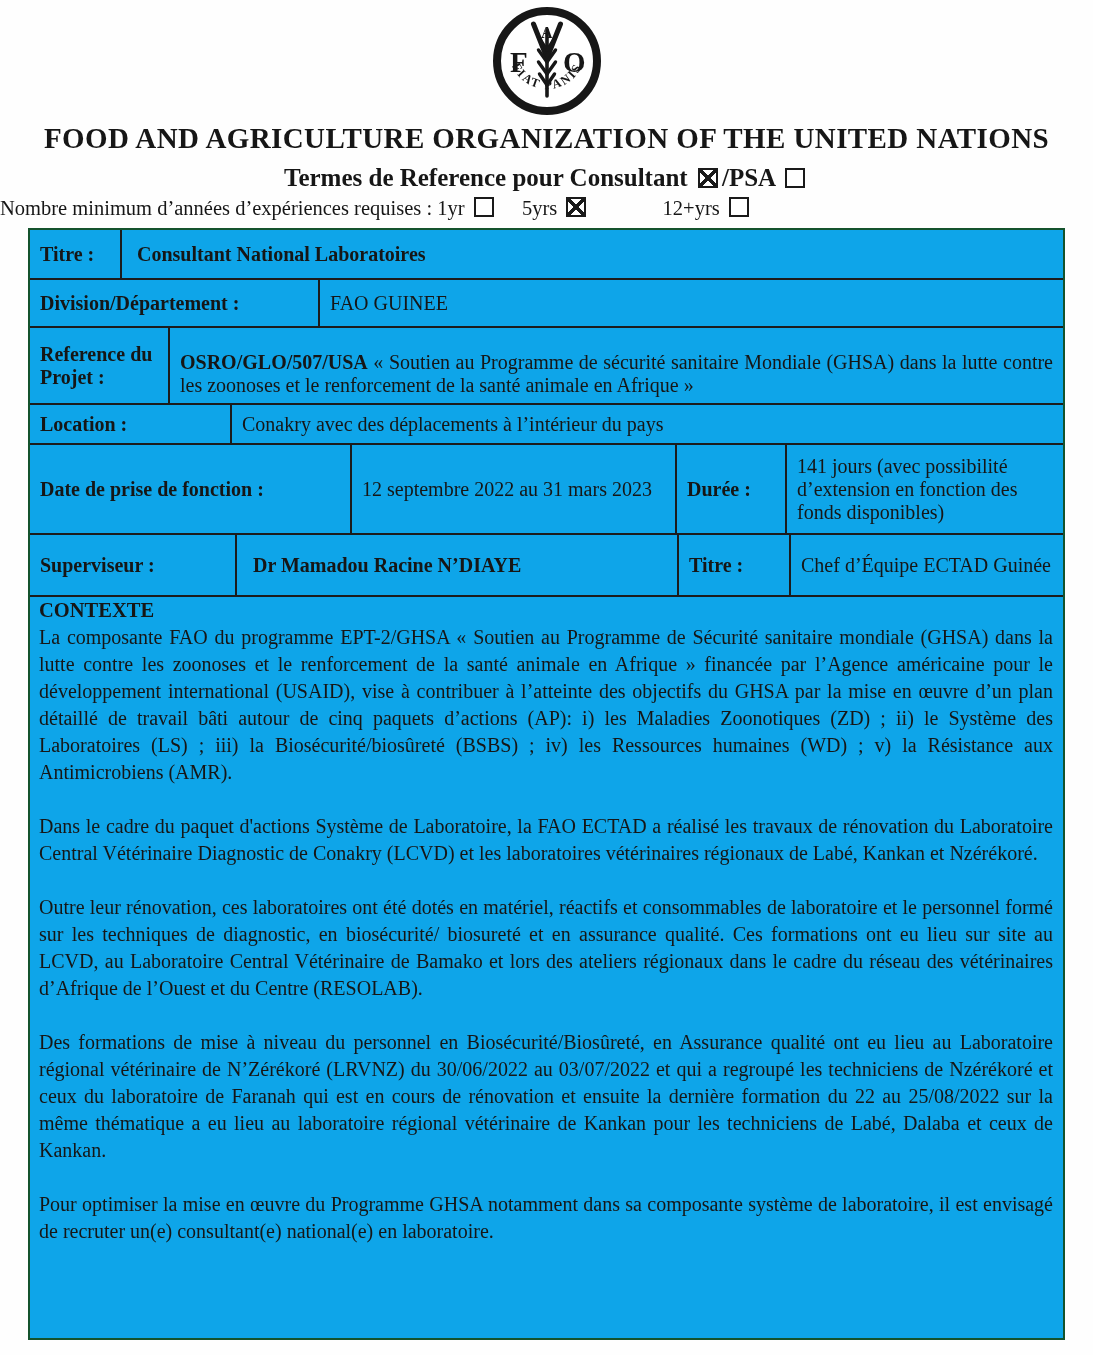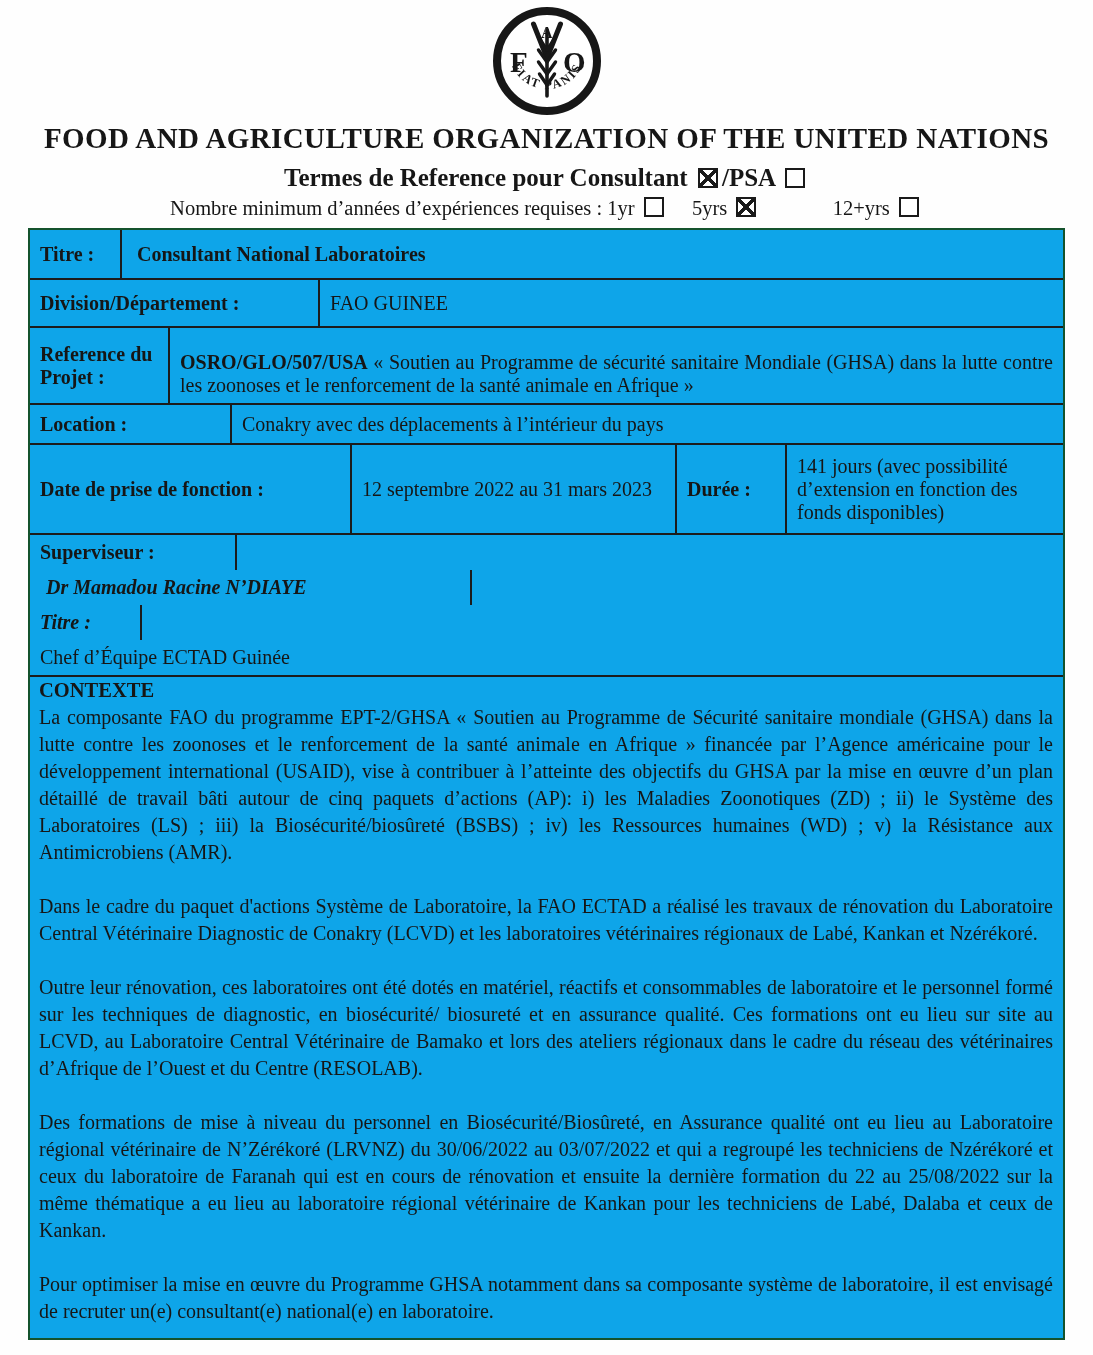--- a/index.html
+++ b/index.html
@@ -11,21 +11,21 @@
   
   .logo-wrap { display:flex; justify-content:center; padding-top:6px; }
   .org-name {
     text-align:center; font-weight:bold; font-size:29px; letter-spacing:0.4px;
     margin-top:6px; white-space:nowrap;
   }
   .doc-title {
     text-align:center; font-weight:bold; font-size:25px; margin-top:9px;
   }
   .exp-line {
-    text-align:center; font-size:20.5px; margin-top:5px; white-space:nowrap;
+    font-size:20.5px; margin-top:5px; white-space:nowrap;
   }
   .exp-line .gap-sm { display:inline-block; width:14px; }
   .exp-line .gap-lg { display:inline-block; width:62px; }
   
   .cb {
     display:inline-block; width:16px; height:16px; border:2px solid #1a1a1a;
     vertical-align:-2px; margin:0 4px; position:relative; background:#fff;
   }
   .cb.checked::after {
     content:""; position:absolute; inset:-1px;
@@ -39,27 +39,27 @@
     border:2px solid #14532d; box-sizing:border-box; background:#0ea5e9;
   }
   .t-row { display:flex; border-bottom:2px solid #1c1c1c; box-sizing:border-box; }
   .t-cell {
     box-sizing:border-box; padding:6px 10px; font-size:20px;
     display:flex; flex-direction:column; justify-content:center;
   }
   .lbl { font-weight:bold; border-right:2px solid #1c1c1c; }
   .grow { flex:1; }
   .bold { font-weight:bold; }
-  .bi { font-weight:bold; font-style:italic; }
+  .bi { font-weight:bold; }
   .row-titre   { min-height:50px; }
   .row-div     { min-height:48px; }
   .row-ref     { min-height:76px; }
   .row-loc     { min-height:40px; }
   .row-date    { min-height:90px; }
-  .row-sup     { min-height:62px;flex-direction:column; }
+  .row-sup     { min-height:62px; }
   .w-titre-lbl { width:92px; }
   .w-div-lbl   { width:290px; }
   .w-ref-lbl   { width:140px; }
   .w-loc-lbl   { width:202px; }
   .w-date-lbl  { width:322px; }
   .w-date-val  { width:325px; border-right:2px solid #1c1c1c; text-align:justify; }
   .w-duree-lbl { width:110px; }
   .w-sup-lbl   { width:207px; }
   .w-sup-val   { width:442px; border-right:2px solid #1c1c1c; }
   .w-titre2-lbl{ width:112px; }

